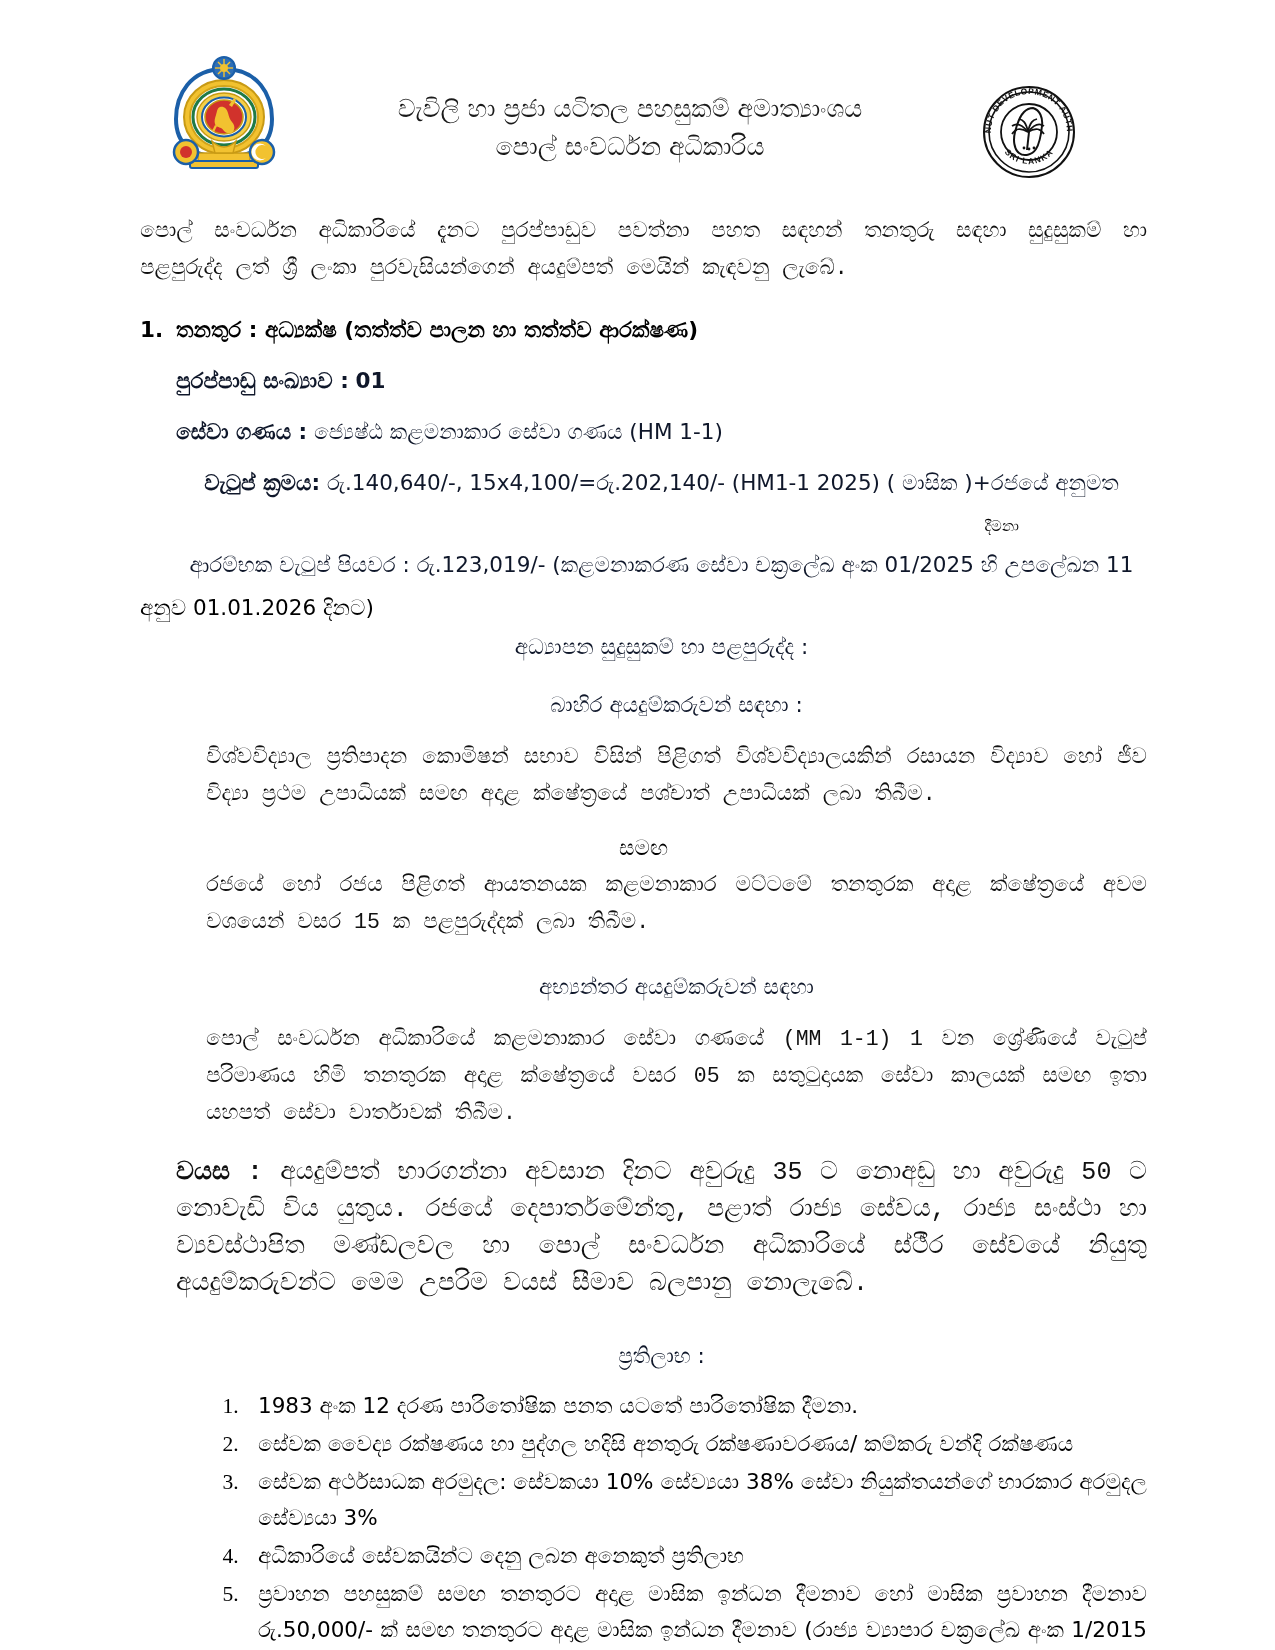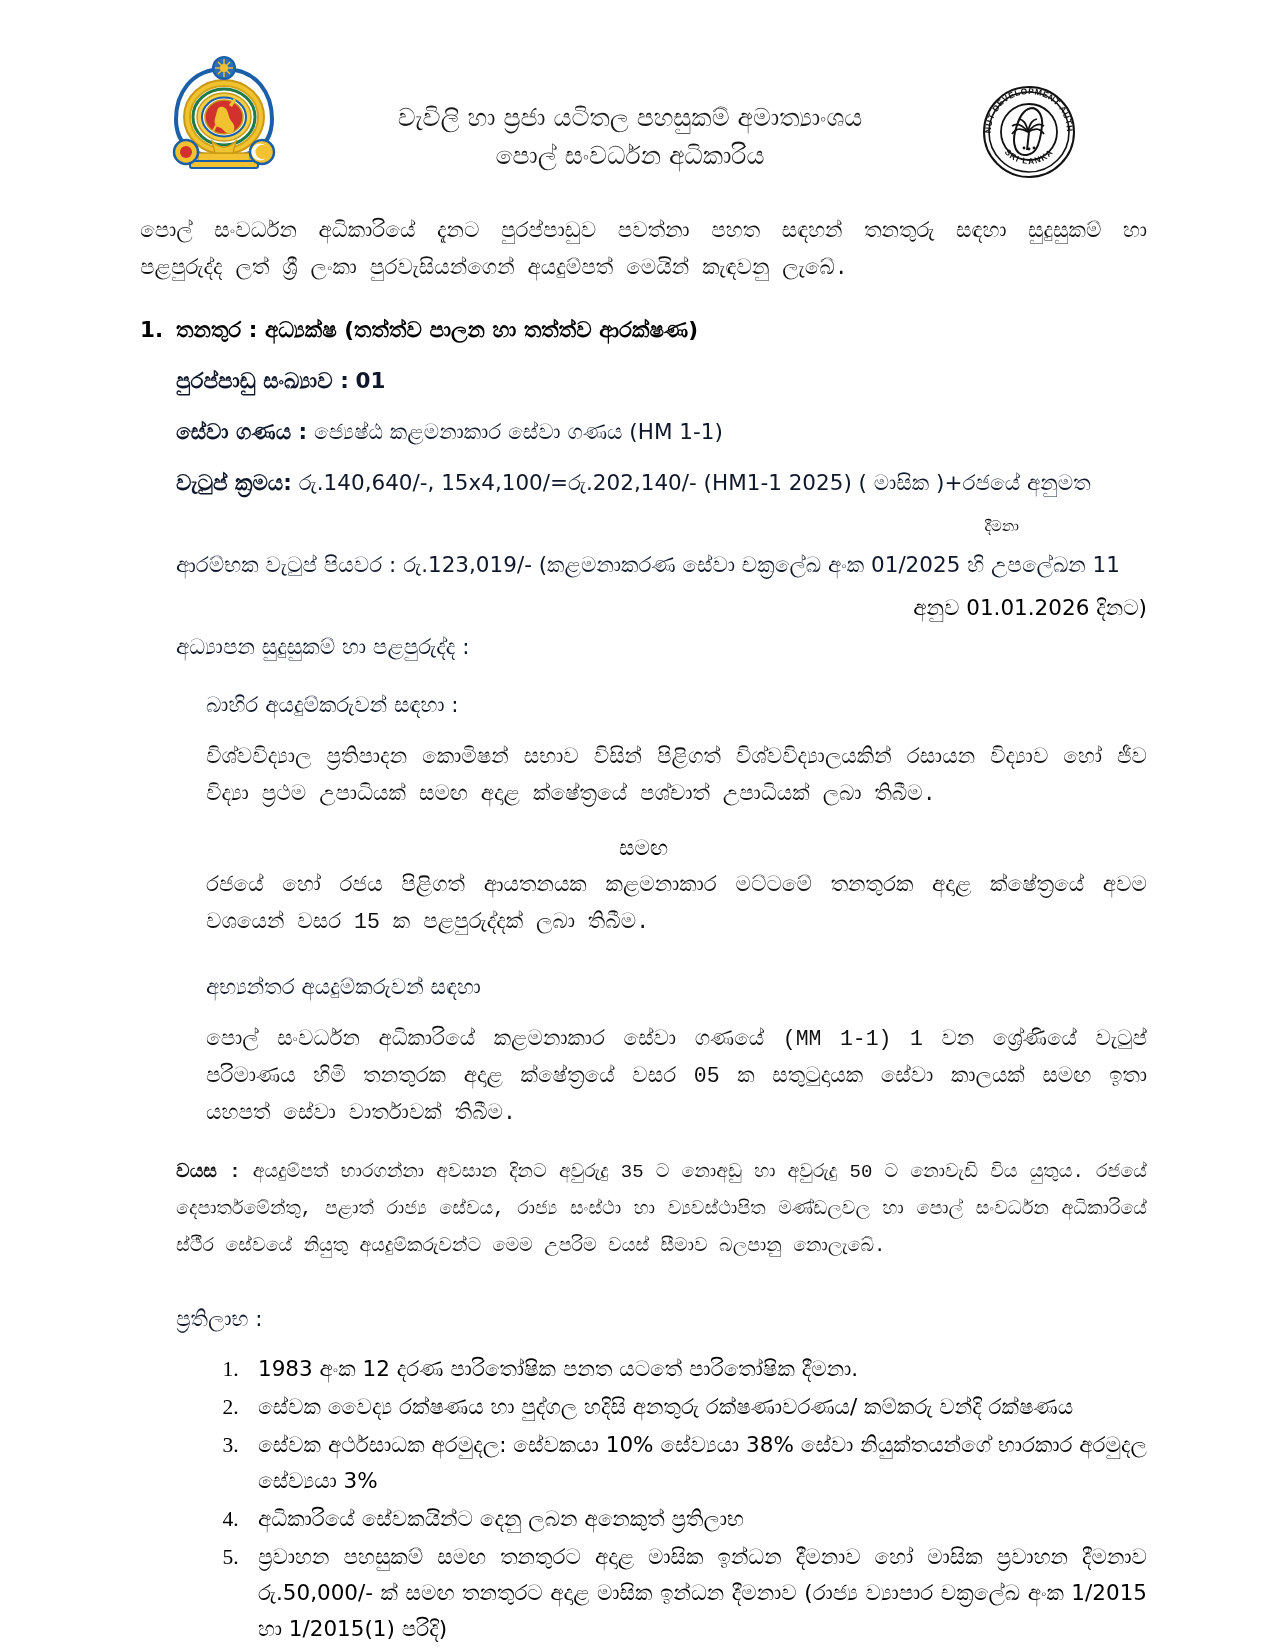--- a/index.html
+++ b/index.html
@@ -37,21 +37,21 @@
   .emblem-right {
     position: absolute;
     left: 975px;
     top: 76px;
     width: 108px;
     height: 104px;
   }
   .header-titles {
     position: absolute;
     left: 300px;
-    top: 99px;
+    top: 90px;
     width: 660px;
     text-align: center;
   }
   .header-titles .line {
     font-family: "DejaVu Sans", sans-serif;
     font-size: 25px;
     line-height: 38px;
     color: #1a1a1a;
     white-space: nowrap;
   }
@@ -99,44 +99,44 @@
   .bold { font-weight: bold; }
   .lbl { font-weight: bold; }
 
   .row-line {
     font-family: "DejaVu Sans", sans-serif;
     font-size: 21.5px;
     line-height: 36px;
     margin-bottom: 15px;
     color: #0f172a;
   }
-  .row-line.tight { margin-bottom: 8px; }
+  .row-line.tight { margin-bottom: 8px; text-align: center; }
 
   .right-tail {
     text-align: right;
     padding-right: 128px;
     font-size: 15px;
     line-height: 34px;
     margin-bottom: 4px;
   }
   .center-tail {
-    text-align: right;
+    text-align: left;
     font-size: 21.5px;
     line-height: 34px;
     margin-bottom: 4px;
   }
   .center-word {
     text-align: center;
     font-size: 21.5px;
     line-height: 34px;
     margin: 18px 0 2px 0;
   }
 
   .hang {
-    font-size: 19px;
+    font-size: 25px;
     line-height: 37px;
     text-align: justify;
     text-indent: 0;
   }
 
   
   ol.benefits {
     margin: 14px 0 0 0;
     padding-left: 104px;
     font-size: 21.5px;

